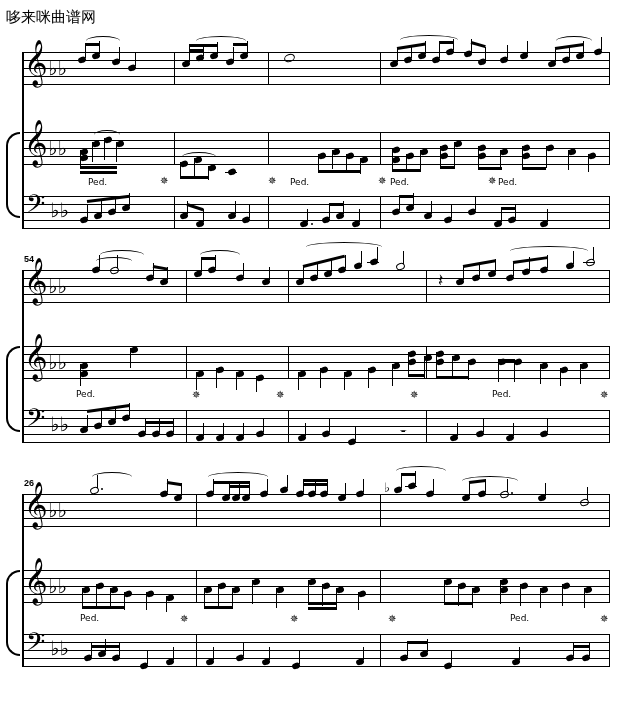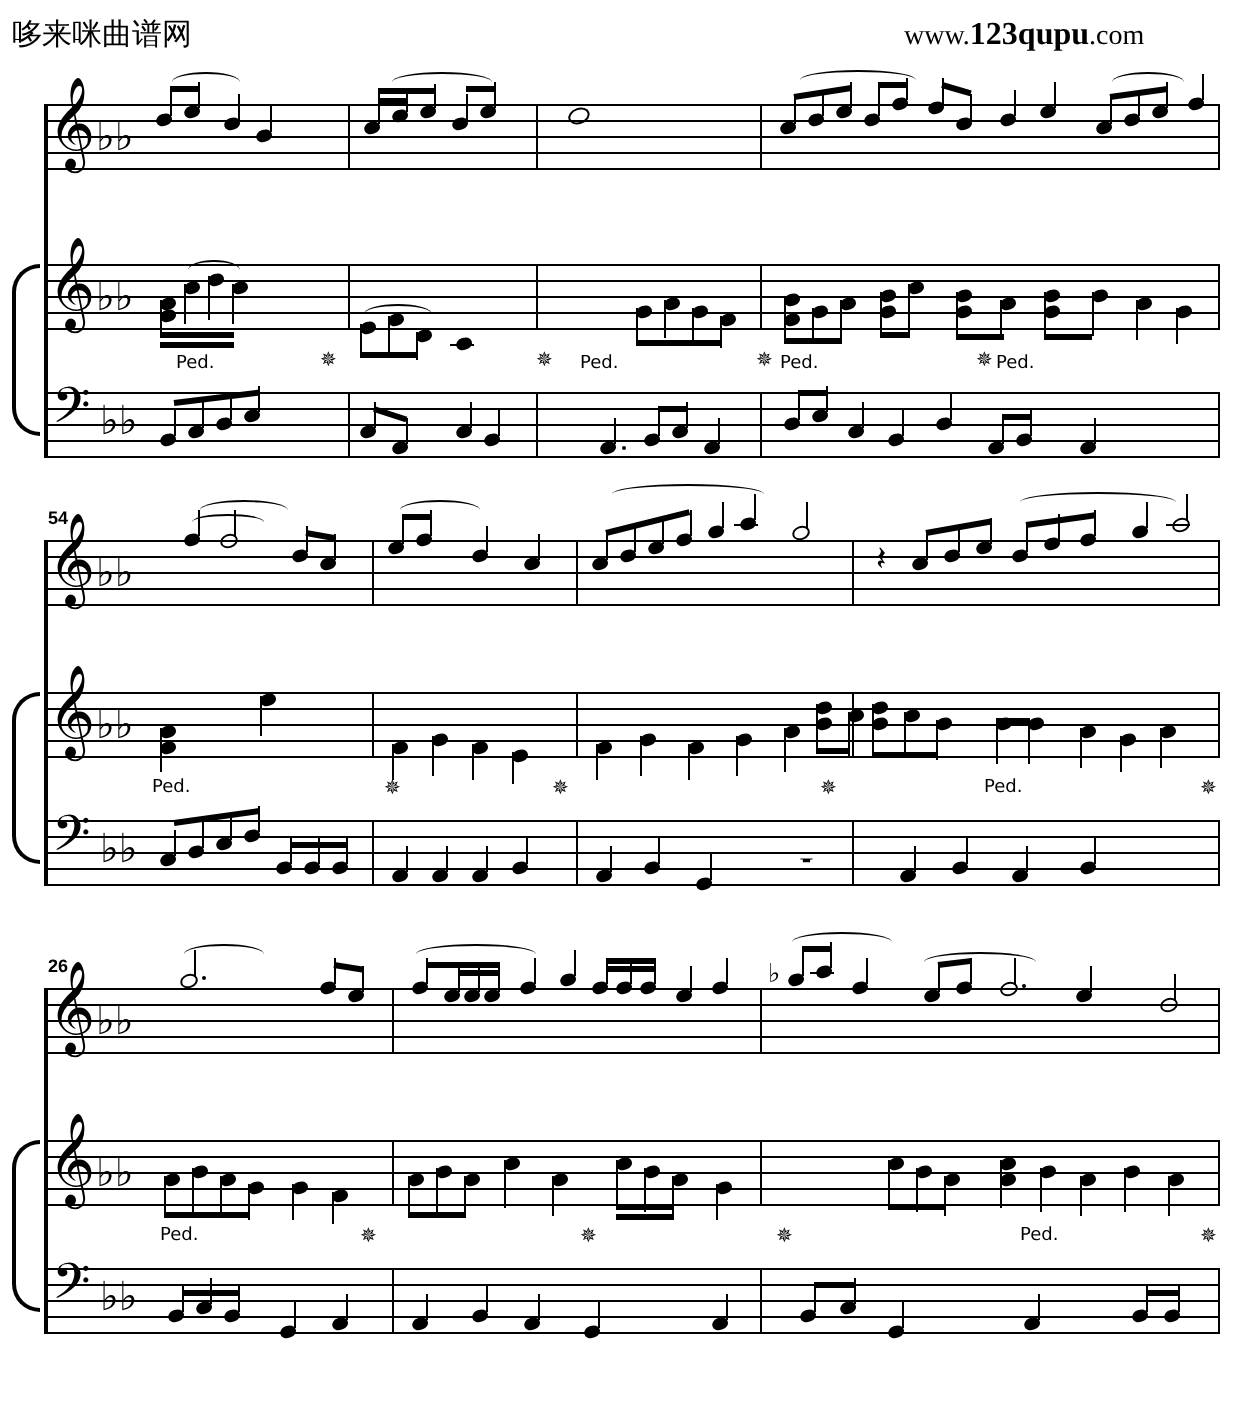--- a/index.html
+++ b/index.html
@@ -65,23 +65,20 @@
   .slur{position:absolute;border-top:1.3px solid #000;border-radius:50%;height:9px;}
   .ped{position:absolute;font-family:"DejaVu Sans", sans-serif;font-size:9px;line-height:1;}
   .pedstar{position:absolute;font-family:"DejaVu Sans", sans-serif;font-size:10px;line-height:1;}
 </style>
 </head>
 <body>
 
 <div class="page">
 
   <div class="hdr-left">哆来咪曲谱网</div>
-  <div class="hdr-right">
-    <span>www.</span><span class="big">123qupu</span><span>.com</span>
-  </div>
 
   <div class="system" style="top:40px;height:190px;">
 
     <div class="staff" style="top:12px;">
       <div class="ln"></div>
         <div class="ln"></div>
         <div class="ln"></div>
         <div class="ln"></div>
         <div class="ln"></div>
     </div>

